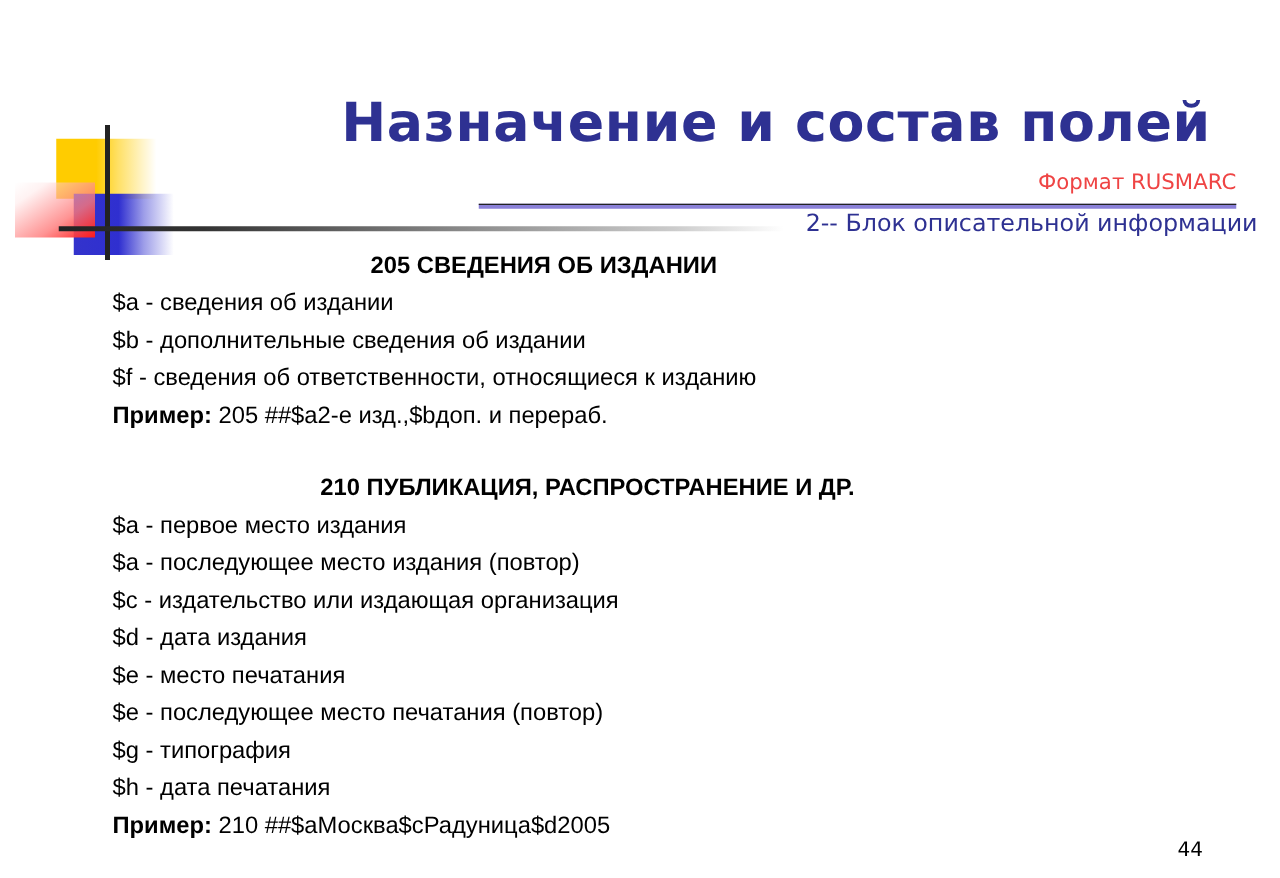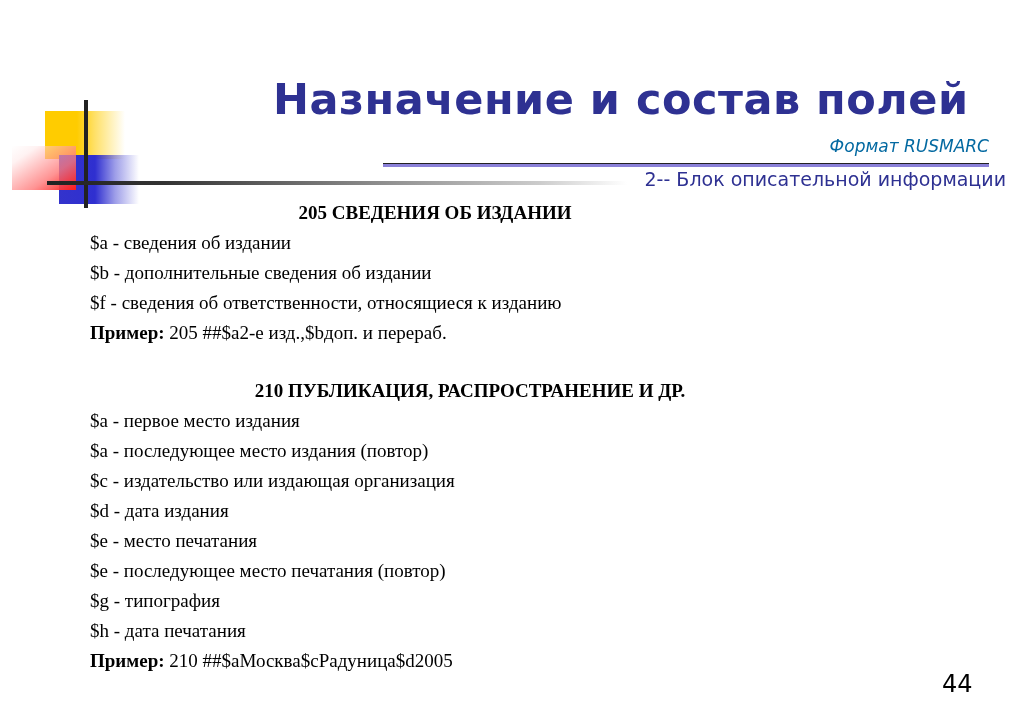--- a/index.html
+++ b/index.html
@@ -30,46 +30,46 @@
       background: linear-gradient(to right, #222 0%, #333 20%, #888 55%, #ccc 85%, rgba(255,255,255,0) 100%);
     }
     .title {
       position: absolute; left: 273px; top: 74px;
       font-family: "DejaVu Sans", sans-serif; font-weight: bold;
       font-size: 43px; color: #2e3192; letter-spacing: 0.5px;
       margin: 0;
     }
     .format-label {
       position: absolute; right: 35px; top: 136px;
-      font-family: "DejaVu Sans", sans-serif; font-size: 17px; color: #0369a1; font-style: italic;
+      font-family: "DejaVu Sans", sans-serif; font-size: 17px; color: #ef4444;
     }
     .purple-rule {
       position: absolute; left: 383px; top: 163px; width: 606px; height: 4px;
       background: #8a80d8; border-top: 1px solid #222; box-sizing: border-box;
     }
     .block-label {
       position: absolute; right: 18px; top: 168px;
       font-family: "DejaVu Sans", sans-serif; font-size: 19px; color: #2e3192;
     }
     .content {
       position: absolute; left: 90px; top: 198px; width: 720px;
-      font-family: Liberation Serif, serif; font-size: 19px; color: #000;
+      font-family: Liberation Sans, sans-serif; font-size: 19px; color: #000;
       line-height: 30px;
     }
     .section-heading {
       text-align: center; font-weight: bold; font-size: 19px; margin: 0;
       line-height: 30px;
     }
     .section-heading.h205 { padding-left: 0; width: 690px; }
     .section-heading.h210 { width: 760px; margin-top: 28px; }
     .row { margin: 0; white-space: nowrap; }
     .example-label { font-weight: bold; }
     .page-number {
       position: absolute; left: 942px; top: 670px;
-      font-family: "DejaVu Sans", sans-serif; font-size: 24px; color: #000;
+      font-family: "DejaVu Sans", sans-serif; font-size: 16px; color: #000;
     }
   </style>
 </head>
 <body>
 
 <div class="deco sq-yellow"></div>
 <div class="deco sq-blue"></div>
 <div class="deco sq-red"></div>
 <div class="deco vline"></div>
 <div class="deco hline-gradient"></div>

